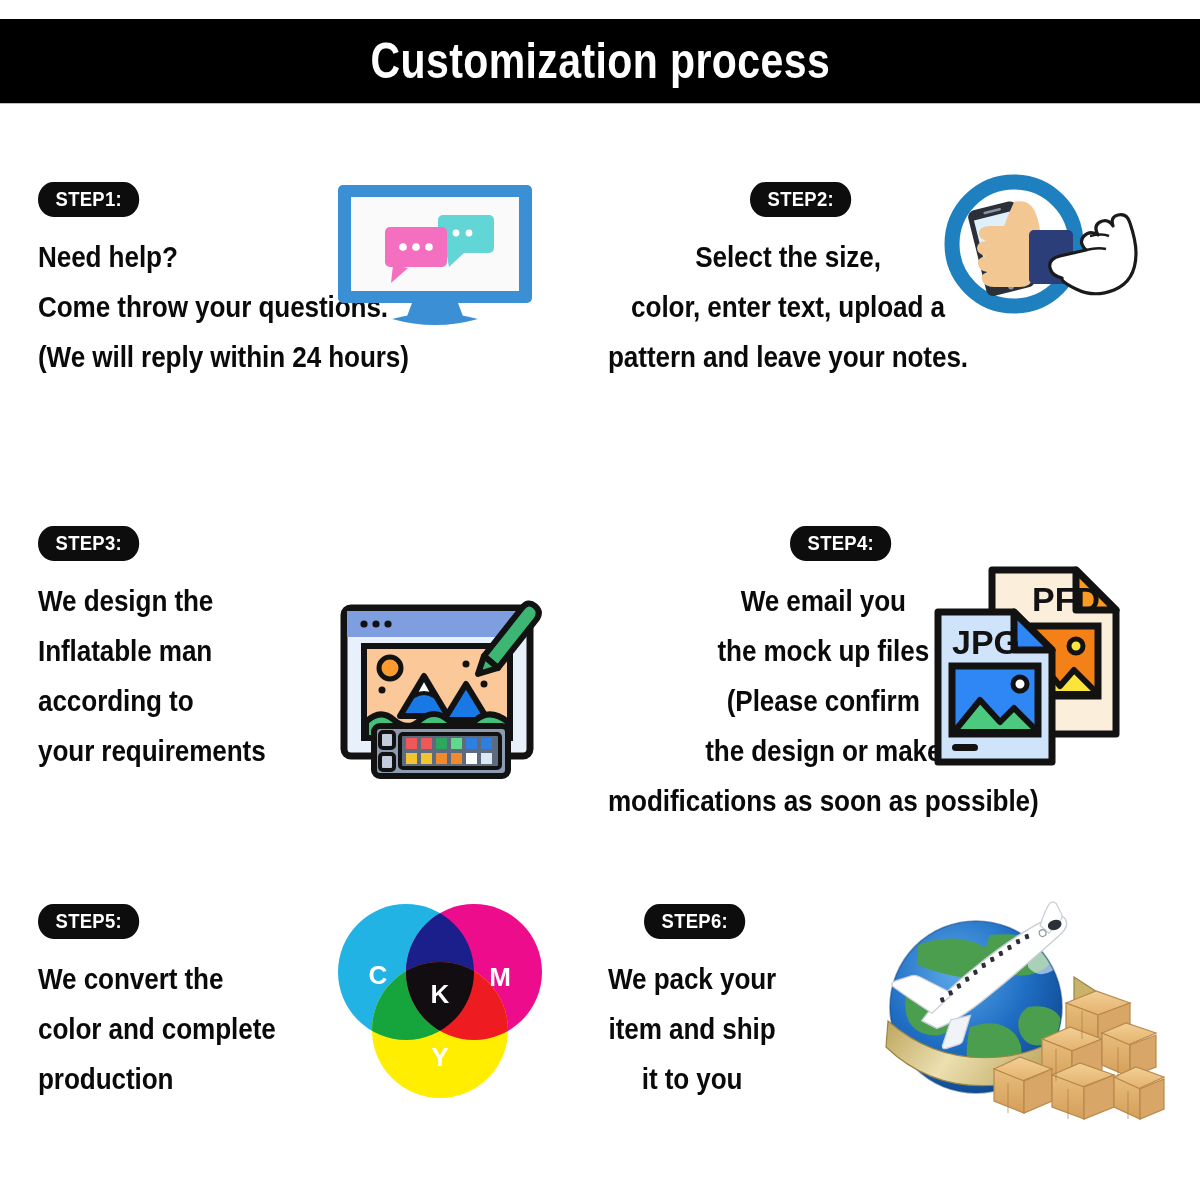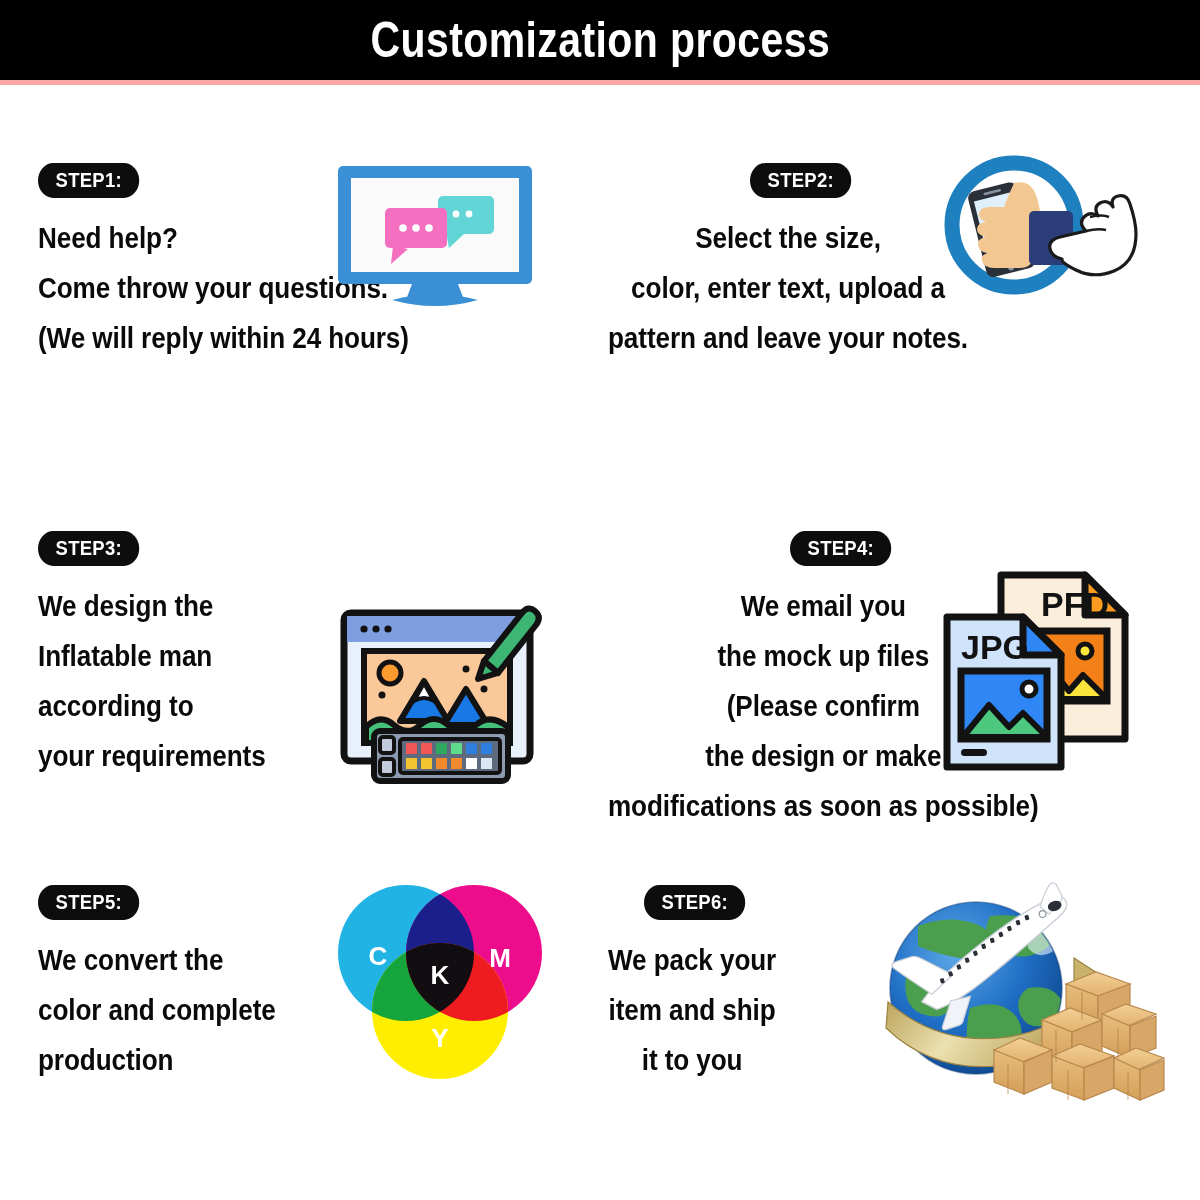--- a/index.html
+++ b/index.html
@@ -12,21 +12,22 @@
   }
 
   
   .banner {
     width:1200px;
     height:85px;
     background:#000000;
     display:flex;
     align-items:center;
     justify-content:center;
-    border-bottom:5px solid #fca5a5;
+    border-bottom:1px solid #fca5a5;
+    margin-top:19px;
   }
   .banner-title {
     color:#ffffff;
     font-size:50px;
     font-weight:bold;
     letter-spacing:0.5px;
     transform:scaleX(0.82);
     transform-origin:center;
     white-space:nowrap;
     font-family:"Liberation Sans", sans-serif;
@@ -37,21 +38,21 @@
     position:relative;
     width:968px;
     height:1115px;
   }
   .step {
     position:absolute;
   }
   .step-col-left  { left:38px; }
   .step-col-right { left:608px;text-align:center; }
   .step-row-1 { top:78px; }
-  .step-row-2 { top:422px;margin-top:24px; }
+  .step-row-2 { top:422px; }
   .step-row-3 { top:800px; }
 
   .badge {
     display:inline-block;
     background:#0d0d0d;
     color:#ffffff;
     border-radius:18px;
     padding:5px 20px 6px 20px;
     font-size:21px;
     font-weight:bold;
@@ -81,21 +82,21 @@
   
   .ic-monitor { left:292px; top:-5px; width:210px; height:160px; }
 
   
   .ic-phone { left:318px; top:-8px; width:230px; height:155px; }
 
   
   .ic-design { left:300px; top:58px; width:210px; height:210px; }
 
   
-  .ic-files { left:325px; top:30px; width:215px; height:215px; }
+  .ic-files { left:316px; top:30px; width:215px; height:215px; }
 
   
   .ic-cmyk { left:276px; top:-8px; width:250px; height:215px; }
 
   
   .ic-ship { left:270px; top:-5px; width:290px; height:230px; }
 
   svg { display:block; overflow:visible; }
 </style>
 </head>

